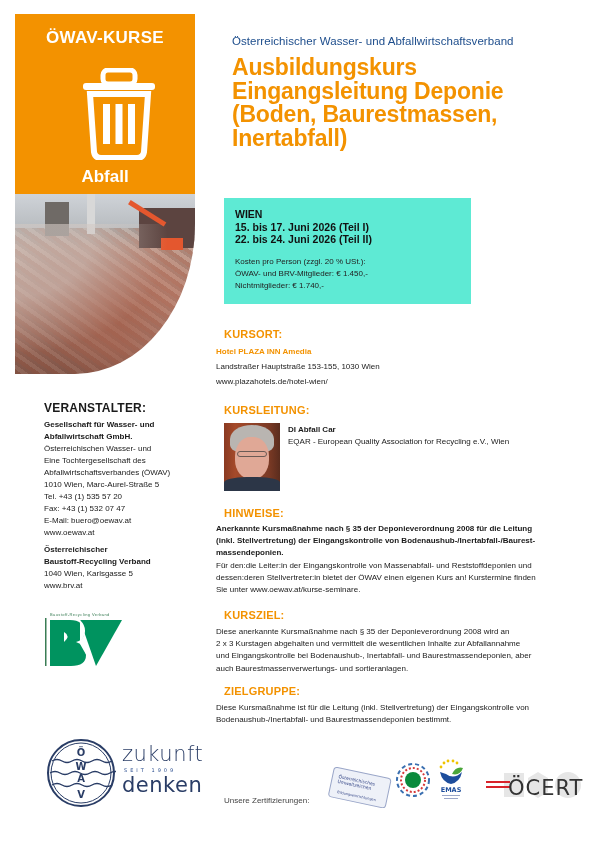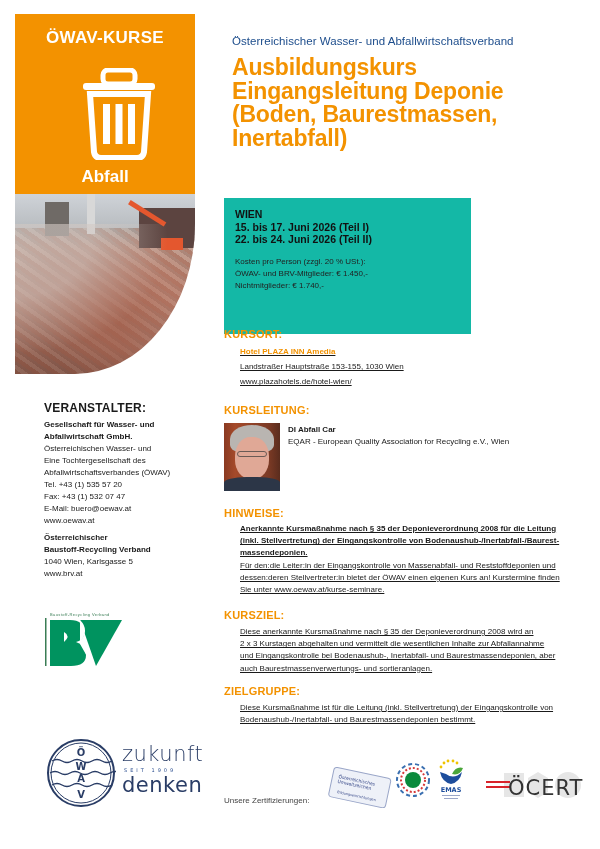--- a/index.html
+++ b/index.html
@@ -44,26 +44,26 @@
   .oewav-logo { position: absolute; left: 46px; top: 738px; width: 70px; height: 70px; }
   .zukunft { position: absolute; left: 122px; top: 742px; color: #2a3d66; font-family: "DejaVu Sans", sans-serif; }
   .zukunft .w1 { font-size: 21px; line-height: 24px; font-weight: 300; letter-spacing: 0.5px; }
   .zukunft .seit { font-size: 5px; letter-spacing: 3px; color: #2a4d8f; margin: 1px 0 0 2px; }
   .zukunft .w2 { font-size: 21px; line-height: 24px; letter-spacing: 0.5px; }
 
   
   .org-name { position: absolute; left: 232px; top: 35px; font-size: 11.5px; color: #1d4d8c; letter-spacing: 0.05px; }
   .title { position: absolute; left: 232px; top: 56px; font-size: 23px; line-height: 23.5px; font-weight: bold; color: #f39200; letter-spacing: -0.2px; }
 
-  .datebox { position: absolute; left: 224px; top: 198px; width: 247px; height: 136px; background: #14b8a6; padding: 10px 1px 0 11px; }
+  .datebox { position: absolute; left: 224px; top: 198px; width: 247px; height: 106px; background: #5eead4; padding: 10px 1px 0 11px; }
   .datebox .city, .datebox .d { font-size: 10.5px; font-weight: bold; line-height: 12.5px; color: #111; }
   .datebox .cost { margin-top: 10px; font-size: 8px; line-height: 12px; color: #222; }
 
   .section-h { position: absolute; left: 224px; font-size: 11px; font-weight: bold; color: #f39200; letter-spacing: 0.2px; }
-  .text { position: absolute; left: 240px; width: 360px; font-size: 8px; line-height: 12.2px; color: #1a1a1a; text-decoration: underline; }
+  .text { position: absolute; left: 216px; width: 360px; font-size: 8px; line-height: 12.2px; color: #1a1a1a; }
   .hotel-name { font-weight: bold; color: #f39200; font-size: 8px; }
   .justify { text-align: justify; }
   .bold { font-weight: bold; }
 
   .portrait { position: absolute; left: 224px; top: 423px; width: 56px; height: 68px; overflow: hidden;
     background: linear-gradient(90deg, #8a3a22 0, #a54a2a 20%, #7b3a25 80%, #5a2c1d 100%); }
   .portrait .hair { position: absolute; left: 6px; top: 2px; width: 44px; height: 28px; border-radius: 50% 50% 30% 30%; background: #b9b5b1; }
   .portrait .face { position: absolute; left: 11px; top: 14px; width: 34px; height: 42px; border-radius: 45%; background: #e0a896; }
   .portrait .suit { position: absolute; left: 0; bottom: 0; width: 56px; height: 14px; background: #2c3647; border-radius: 40% 40% 0 0; }
   .portrait .glasses { position: absolute; left: 13px; top: 28px; width: 30px; height: 6px; border: 1px solid #6a5a55; border-radius: 3px; }
@@ -101,20 +101,21 @@
   <div class="rubble"></div>
 </div>
 
 <div class="organizer">
   <h3>VERANSTALTER:</h3>
   <div class="b">Gesellschaft für Wasser- und</div>
   <div class="b">Abfallwirtschaft GmbH.</div>
   <div>Österreichischen Wasser- und</div>
   <div>Eine Tochtergesellschaft des</div>
   <div>Abfallwirtschaftsverbandes (ÖWAV)</div>
+  <div>1010 Wien, Marc-Aurel-Straße 5</div>
   <div>Tel. +43 (1) 535 57 20</div>
   <div>Fax: +43 (1) 532 07 47</div>
   <div>E-Mail: buero@oewav.at</div>
   <div>www.oewav.at</div>
   <div class="gap"></div>
   <div class="b">Österreichischer</div>
   <div class="b">Baustoff-Recycling Verband</div>
   <div>1040 Wien, Karlsgasse 5</div>
   <div>www.brv.at</div>
 </div>

